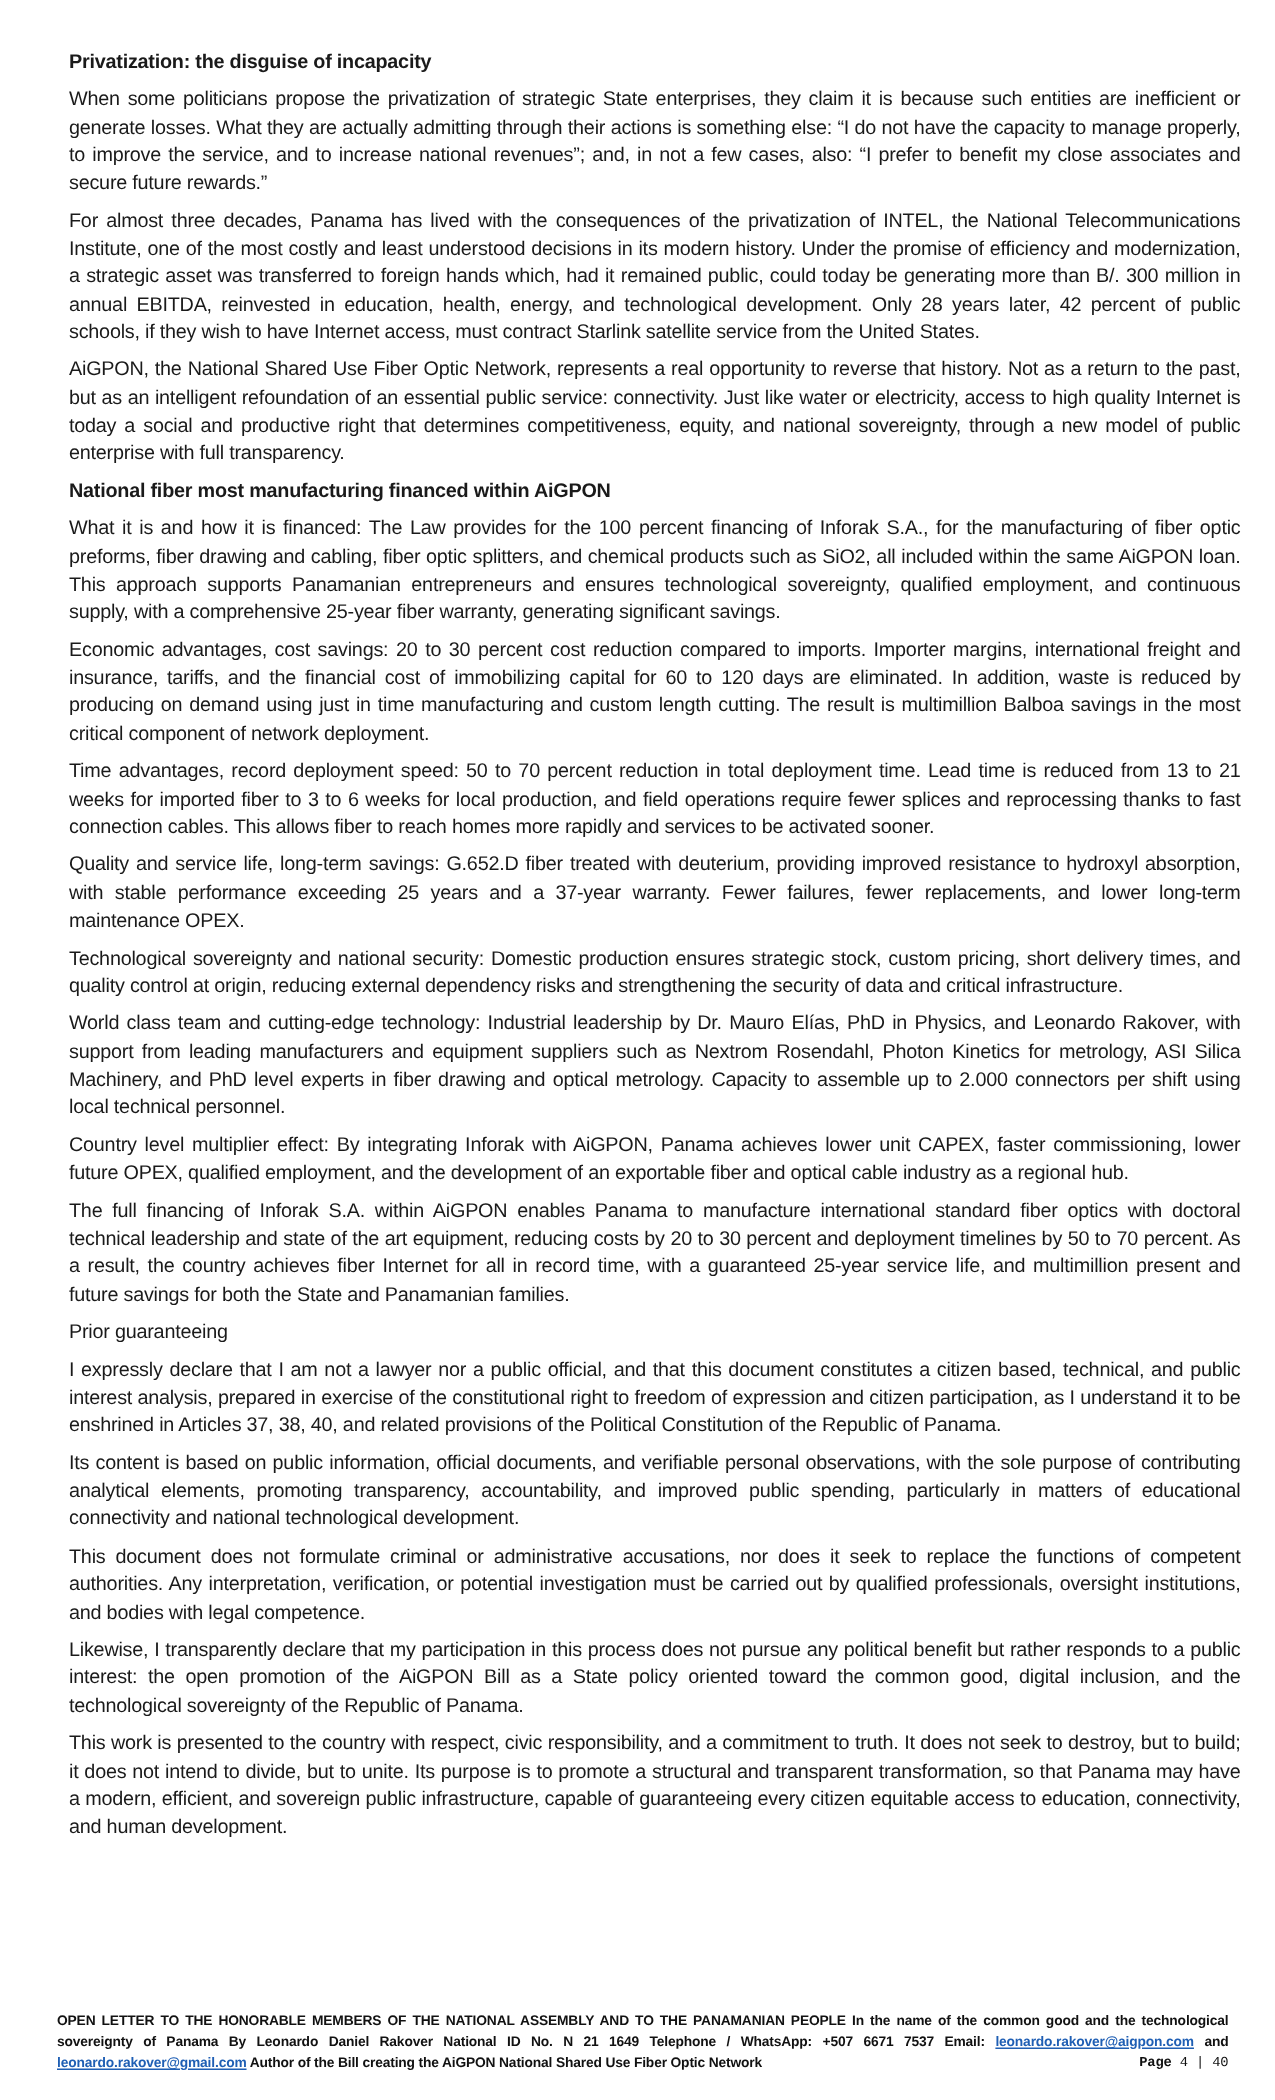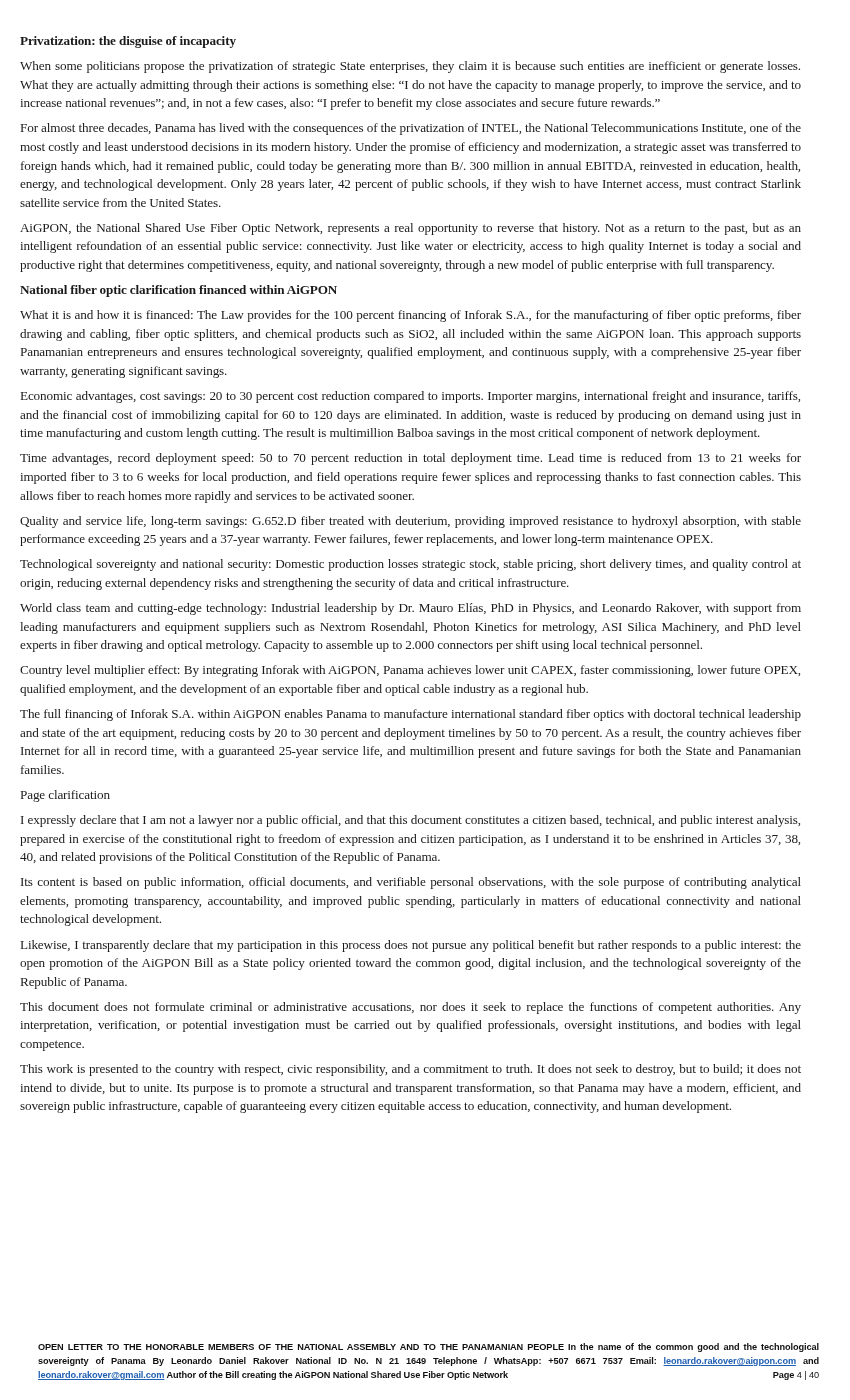--- a/index.html
+++ b/index.html
@@ -1,62 +1,62 @@
 <!DOCTYPE html>
 <html><head>
 <meta charset="utf-8">
 <style>
   html, body { margin: 0; padding: 0; background: #ffffff; }
   body { width: 850px; height: 1400px; overflow: hidden; position: relative; }
   .page {
-    position: absolute; left: 20px; top: 32px; width: 781px;
-    font-family: Liberation Serif, serif;
+    position: absolute; left: 46px; top: 32px; width: 781px;
+    font-family: Liberation Sans, sans-serif;
     color: #1a1a1a;
     font-size: 13.2px;
     line-height: 18.6px;
     letter-spacing: -0.15px;
   }
   .page p { margin: 0 0 6.5px 0; text-align: justify; }
   .page h2 {
     margin: 0 0 6.5px 0; font-size: 13.2px; font-weight: bold; line-height: 18.6px;
   }
   .footer {
     position: absolute; left: 38px; top: 1340px; width: 781px;
     font-family: "Liberation Sans", sans-serif;
     font-size: 9.2px; line-height: 14px; color: #111;
     font-weight: bold; text-align: justify;
     letter-spacing: -0.1px;
   }
   .footer a { color: #1f5fb4; text-decoration: underline; margin-top: 28px; }
-  .footer .pageno { float: right; font-weight: bold; }
+  .footer .pageno { float: right; font-weight: bold; font-family: Liberation Mono, monospace; }
   .footer .pageno .num { font-weight: normal; }
 </style>
 </head>
 <body>
 
 <div class="page">
   <h2>Privatization: the disguise of incapacity</h2>
   <p>When some politicians propose the privatization of strategic State enterprises, they claim it is because such entities are inefficient or generate losses. What they are actually admitting through their actions is something else: “I do not have the capacity to manage properly, to improve the service, and to increase national revenues”; and, in not a few cases, also: “I prefer to benefit my close associates and secure future rewards.”</p>
   <p>For almost three decades, Panama has lived with the consequences of the privatization of INTEL, the National Telecommunications Institute, one of the most costly and least understood decisions in its modern history. Under the promise of efficiency and modernization, a strategic asset was transferred to foreign hands which, had it remained public, could today be generating more than B/. 300 million in annual EBITDA, reinvested in education, health, energy, and technological development. Only 28 years later, 42 percent of public schools, if they wish to have Internet access, must contract Starlink satellite service from the United States.</p>
   <p>AiGPON, the National Shared Use Fiber Optic Network, represents a real opportunity to reverse that history. Not as a return to the past, but as an intelligent refoundation of an essential public service: connectivity. Just like water or electricity, access to high quality Internet is today a social and productive right that determines competitiveness, equity, and national sovereignty, through a new model of public enterprise with full transparency.</p>
 
-  <h2>National fiber optic clarification financed within AiGPON</h2>
+  <h2>National fiber most manufacturing financed within AiGPON</h2>
   <p>What it is and how it is financed: The Law provides for the 100 percent financing of Inforak S.A., for the manufacturing of fiber optic preforms, fiber drawing and cabling, fiber optic splitters, and chemical products such as SiO2, all included within the same AiGPON loan. This approach supports Panamanian entrepreneurs and ensures technological sovereignty, qualified employment, and continuous supply, with a comprehensive 25-year fiber warranty, generating significant savings.</p>
   <p>Economic advantages, cost savings: 20 to 30 percent cost reduction compared to imports. Importer margins, international freight and insurance, tariffs, and the financial cost of immobilizing capital for 60 to 120 days are eliminated. In addition, waste is reduced by producing on demand using just in time manufacturing and custom length cutting. The result is multimillion Balboa savings in the most critical component of network deployment.</p>
   <p>Time advantages, record deployment speed: 50 to 70 percent reduction in total deployment time. Lead time is reduced from 13 to 21 weeks for imported fiber to 3 to 6 weeks for local production, and field operations require fewer splices and reprocessing thanks to fast connection cables. This allows fiber to reach homes more rapidly and services to be activated sooner.</p>
   <p>Quality and service life, long-term savings: G.652.D fiber treated with deuterium, providing improved resistance to hydroxyl absorption, with stable performance exceeding 25 years and a 37-year warranty. Fewer failures, fewer replacements, and lower long-term maintenance OPEX.</p>
-  <p>Technological sovereignty and national security: Domestic production losses strategic stock, stable pricing, short delivery times, and quality control at origin, reducing external dependency risks and strengthening the security of data and critical infrastructure.</p>
+  <p>Technological sovereignty and national security: Domestic production ensures strategic stock, custom pricing, short delivery times, and quality control at origin, reducing external dependency risks and strengthening the security of data and critical infrastructure.</p>
   <p>World class team and cutting-edge technology: Industrial leadership by Dr. Mauro Elías, PhD in Physics, and Leonardo Rakover, with support from leading manufacturers and equipment suppliers such as Nextrom Rosendahl, Photon Kinetics for metrology, ASI Silica Machinery, and PhD level experts in fiber drawing and optical metrology. Capacity to assemble up to 2.000 connectors per shift using local technical personnel.</p>
   <p>Country level multiplier effect: By integrating Inforak with AiGPON, Panama achieves lower unit CAPEX, faster commissioning, lower future OPEX, qualified employment, and the development of an exportable fiber and optical cable industry as a regional hub.</p>
   <p>The full financing of Inforak S.A. within AiGPON enables Panama to manufacture international standard fiber optics with doctoral technical leadership and state of the art equipment, reducing costs by 20 to 30 percent and deployment timelines by 50 to 70 percent. As a result, the country achieves fiber Internet for all in record time, with a guaranteed 25-year service life, and multimillion present and future savings for both the State and Panamanian families.</p>
 
-  <p>Page clarification</p>
+  <p>Prior guaranteeing</p>
   <p>I expressly declare that I am not a lawyer nor a public official, and that this document constitutes a citizen based, technical, and public interest analysis, prepared in exercise of the constitutional right to freedom of expression and citizen participation, as I understand it to be enshrined in Articles 37, 38, 40, and related provisions of the Political Constitution of the Republic of Panama.</p>
   <p>Its content is based on public information, official documents, and verifiable personal observations, with the sole purpose of contributing analytical elements, promoting transparency, accountability, and improved public spending, particularly in matters of educational connectivity and national technological development.</p>
+  <p>This document does not formulate criminal or administrative accusations, nor does it seek to replace the functions of competent authorities. Any interpretation, verification, or potential investigation must be carried out by qualified professionals, oversight institutions, and bodies with legal competence.</p>
   <p>Likewise, I transparently declare that my participation in this process does not pursue any political benefit but rather responds to a public interest: the open promotion of the AiGPON Bill as a State policy oriented toward the common good, digital inclusion, and the technological sovereignty of the Republic of Panama.</p>
-  <p>This document does not formulate criminal or administrative accusations, nor does it seek to replace the functions of competent authorities. Any interpretation, verification, or potential investigation must be carried out by qualified professionals, oversight institutions, and bodies with legal competence.</p>
   <p>This work is presented to the country with respect, civic responsibility, and a commitment to truth. It does not seek to destroy, but to build; it does not intend to divide, but to unite. Its purpose is to promote a structural and transparent transformation, so that Panama may have a modern, efficient, and sovereign public infrastructure, capable of guaranteeing every citizen equitable access to education, connectivity, and human development.</p>
 </div>
 
 <div class="footer">
   <span>OPEN LETTER TO THE HONORABLE MEMBERS OF THE NATIONAL ASSEMBLY AND TO THE PANAMANIAN PEOPLE In the name of the common good and the technological sovereignty of Panama By Leonardo Daniel Rakover National ID No. N 21 1649 Telephone / WhatsApp: +507 6671 7537 Email: </span><a href="leonardo.rakover@aigpon.com">leonardo.rakover@aigpon.com</a><span> and </span><a href="leonardo.rakover@gmail.com">leonardo.rakover@gmail.com</a><span>  Author of the Bill creating the AiGPON National Shared Use Fiber Optic Network</span>
   <span class="pageno"><span>Page</span> <span class="num">4 | 40</span></span>
 </div>
 
 </body></html>

